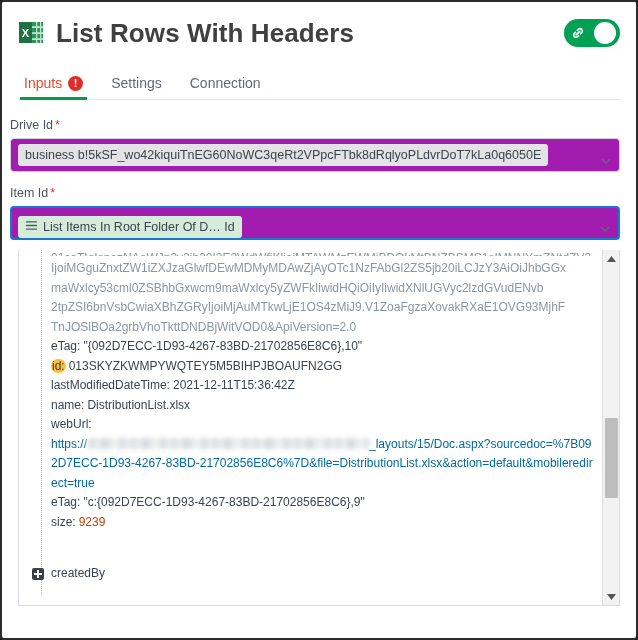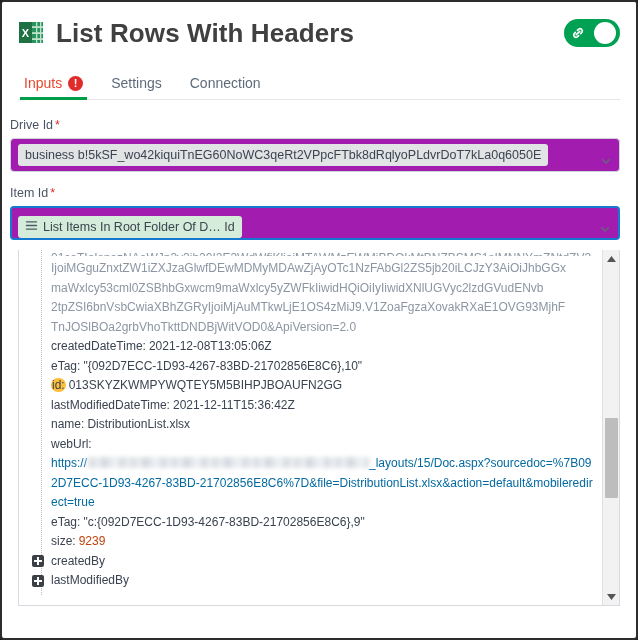--- a/index.html
+++ b/index.html
@@ -211,20 +211,21 @@
         #e3e7eb 23px, #f1f2f4 29px, #d4d9e0 35px, #eceef1 41px);
     filter: blur(2.2px);
     opacity: .95;
     border-radius: 2px;
   }
   .node {
     display: flex;
     align-items: center;
     gap: 7px;
     margin-left: -19px;
+    margin-top: 32px;
   }
   .plus-box {
     width: 12px; height: 12px;
     background: #3b3f46;
     border-radius: 2px;
     position: relative;
     flex: 0 0 auto;
     cursor: pointer;
   }
   .plus-box::before, .plus-box::after {
@@ -354,23 +355,20 @@
       <div class="guide"></div>
       <div class="json">
 
         <span class="clipped">01caTIoIsnazNAeWJp3y3jb20I2E3WdWfiKljoiMTAWMzEWMjBDQkMtBNZBSMS1sIMNNYmZNtdZV3</span>
 
         <div class="row blob">IjoiMGguZnxtZW1iZXJzaGlwfDEwMDMyMDAwZjAyOTc1NzFAbGl2ZS5jb20iLCJzY3AiOiJhbGGx</div>
         <div class="row blob">maWxlcy53cml0ZSBhbGxwcm9maWxlcy5yZWFkIiwidHQiOiIyIiwidXNlUGVyc2lzdGVudENvb</div>
         <div class="row blob">2tpZSI6bnVsbCwiaXBhZGRyIjoiMjAuMTkwLjE1OS4zMiJ9.V1ZoaFgzaXovakRXaE1OVG93MjhF</div>
         <div class="row blob">TnJOSlBOa2grbVhoTkttDNDBjWitVOD0&amp;ApiVersion=2.0</div>
 
-        <div class="row">
-          <span class="k">createdDateTime</span><span class="k">:</span><span class="v">2021-12-08T13:05:06Z</span>
-        </div>
 
         <div class="row">
           <span class="k">eTag</span><span class="k">:</span><span class="v">"{092D7ECC-1D93-4267-83BD-21702856E8C6},10"</span>
         </div>
 
         <div class="row">
           <span class="k hl"><span>id</span>:</span><span class="v">013SKYZKWMPYWQTEY5M5BIHPJBOAUFN2GG</span>
         </div>
 
         <div class="row">

